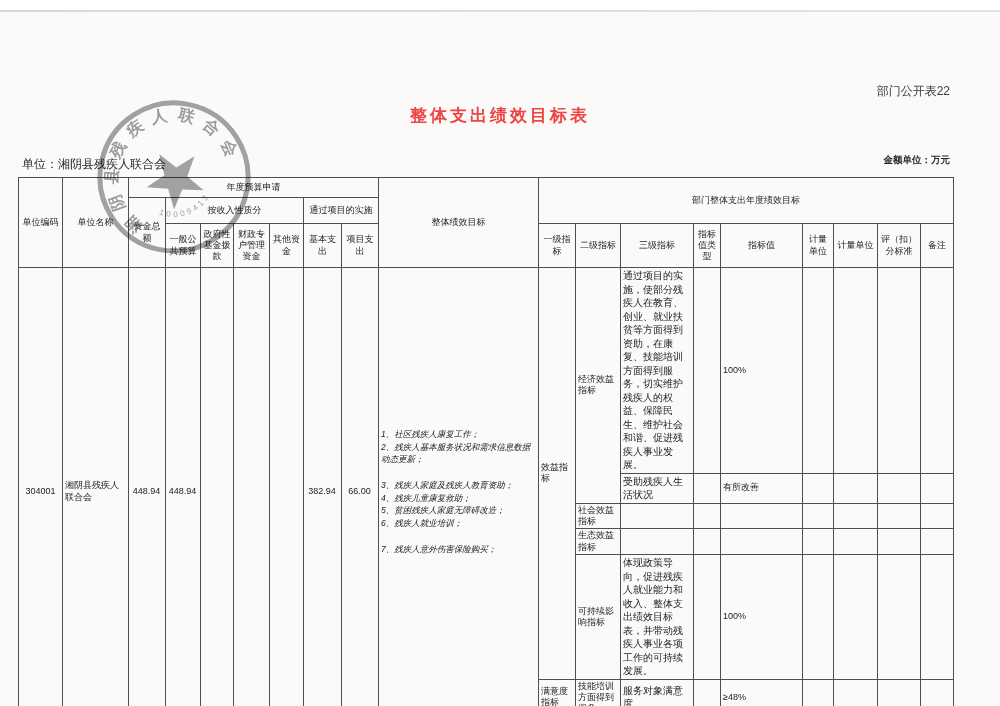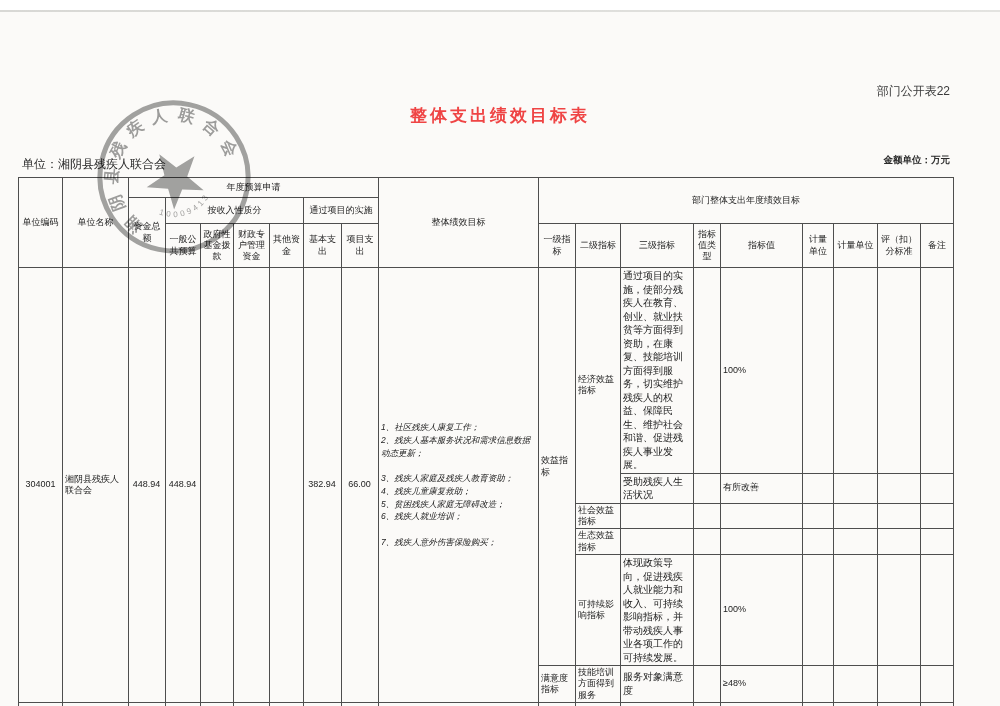--- a/index.html
+++ b/index.html
@@ -157,21 +157,21 @@
     <td></td>
     <td></td>
     <td></td>
     <td></td>
     <td></td>
     <td></td>
     <td></td>
   </tr>
   <tr class="rE">
     <td class="lft">可持续影响指标</td>
-    <td class="lft small">体现政策导向，促进残疾人就业能力和收入、可持续影响指标，并带动残疾人事业各项工作的可持续发展。</td>
+    <td class="lft small">体现政策导向，促进残疾人就业能力和收入、整体支出绩效目标表，并带动残疾人事业各项工作的可持续发展。</td>
     <td></td>
     <td class="lft">100%</td>
     <td></td>
     <td></td>
     <td></td>
     <td></td>
   </tr>
   <tr class="rF">
     <td class="lft">满意度指标</td>
     <td class="lft">技能培训方面得到服务</td>

